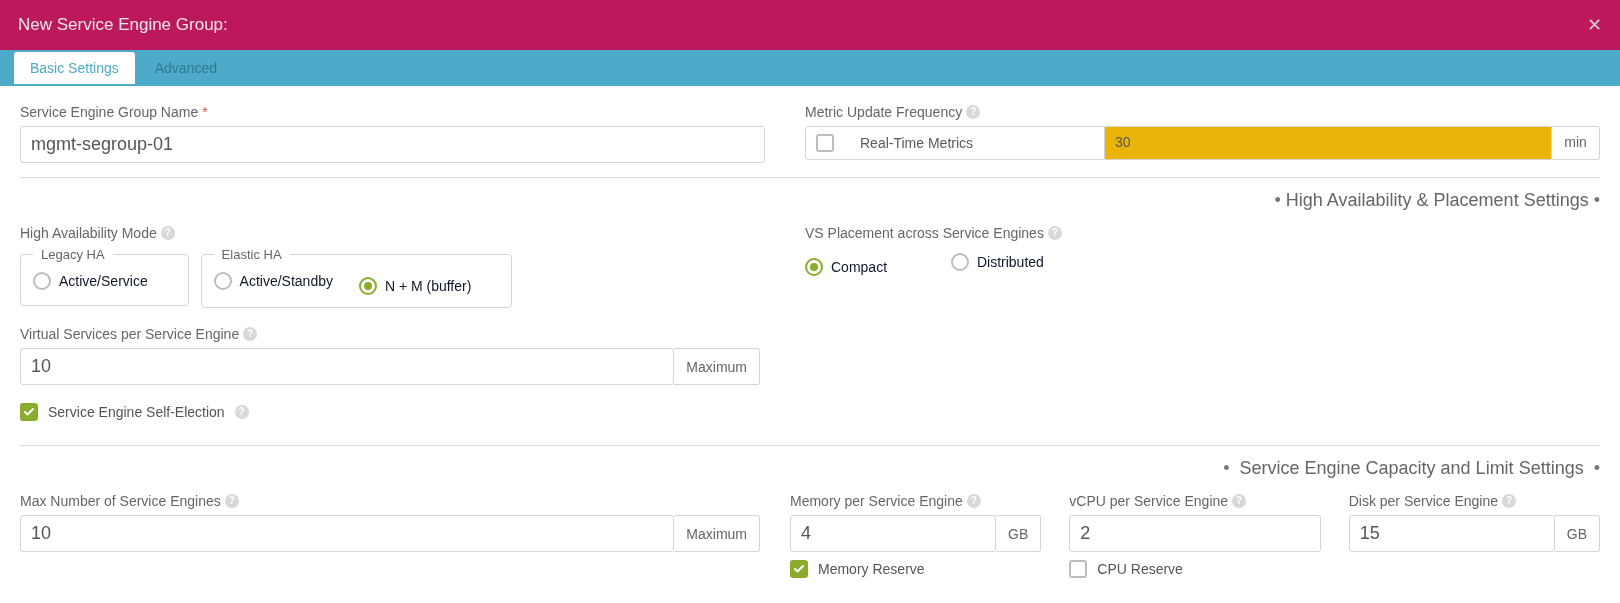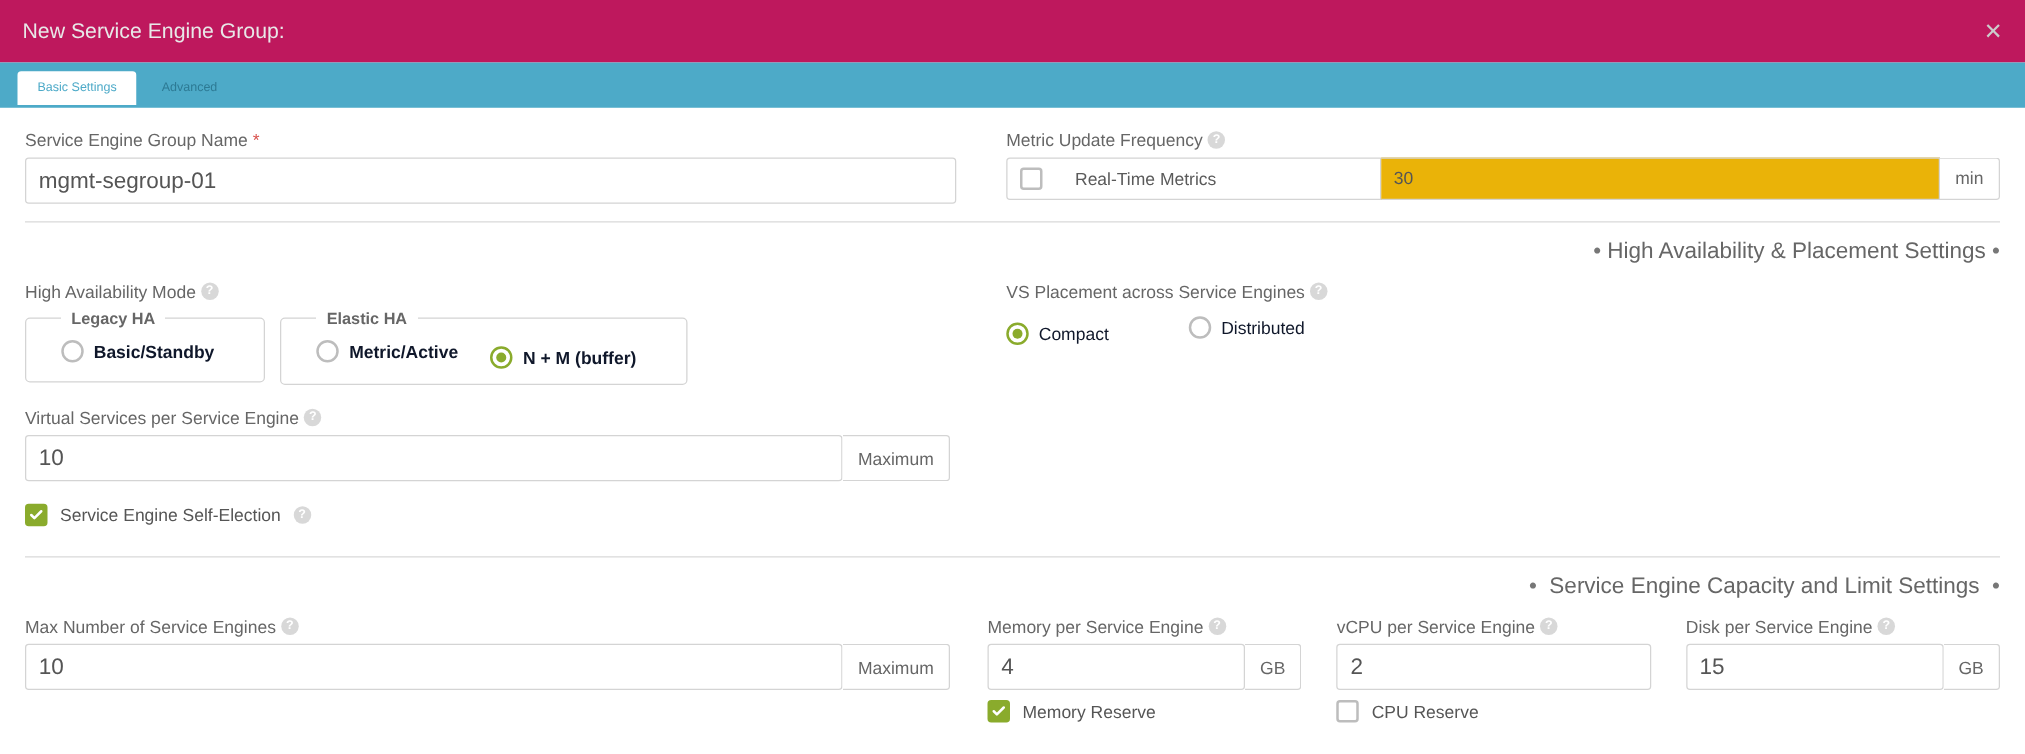--- a/index.html
+++ b/index.html
@@ -1,20 +1,20 @@
 <!DOCTYPE html>
 <html><head>
 <meta charset="utf-8">
 <style>
   * { box-sizing: border-box; margin: 0; padding: 0; font-family: "Segoe UI", Arial, Helvetica, sans-serif; }
   body { background: #fff; color: #5a5a5a; font-size: 14px; width: 1620px; }
   .titlebar { background: #be185d; color: #e8e8e8; padding: 14px 18px; font-size: 17px; display:flex; align-items:center; justify-content:space-between; }
   .close-x { color:#ccc; font-size:18px; cursor:pointer;}
   .tabbar { background: #4daac8; display: flex; align-items: flex-end; padding: 0 14px; height: 36px; border-bottom: 2px solid #4daac8; }
-  .tab { padding: 8px 16px 8px 16px; color: #255b6e; font-size: 10px; cursor:pointer; border-radius:3px 3px 0 0; margin-right:4px; }
+  .tab { padding: 8px 16px 8px 16px; color: #255b6e; font-size: 14px; cursor:pointer; border-radius:3px 3px 0 0; margin-right:4px; }
   .tab.active { background: #fff; color: #4daac8; }
   .tab.inactive { color: #2d7a94; }
   .pane { padding: 18px 20px 24px 20px; }
   .row { display: flex; gap: 40px; }
   .col { flex: 1 1 0; }
   .field-label { color:#666; font-size:14px; margin-bottom:6px; display:flex; align-items:center; gap:4px;}
   .required-star { color:#d9534f; }
   .help-icon{display:inline-block;width:14px;height:14px;border-radius:50%;background:#d8d8d8;color:#fff;font-size:10px;line-height:14px;text-align:center;font-weight:bold;}
   input[type=text].txt, .txt {
     width: 100%; border:1px solid #d4d4d4; border-radius:3px; padding:7px 10px; font-size:18px; color:#555;
@@ -22,21 +22,21 @@
   .input-group{display:flex;}
   .input-group .txt{border-radius:3px 0 0 3px;}
   .input-group .addon{border:1px solid #d4d4d4; border-left:none; background:#fff; padding:7px 12px; border-radius:0 3px 3px 0; color:#666; white-space:nowrap; display:flex;align-items:center;}
   .muf-wrap{display:flex;}
   .rtm-box{flex:0 0 300px; border:1px solid #d4d4d4; border-radius:3px 0 0 3px; padding:7px 10px; display:flex; align-items:center; gap:26px;}
   .freq-box{flex:1; border:1px solid #d4d4d4; border-left:none; background:#eab308; padding:7px 10px; color:#555;}
   .min-box{flex:0 0 48px; border:1px solid #d4d4d4; border-left:none; border-radius:0 3px 3px 0; padding:7px 0; text-align:center; color:#666;}
   hr.sep{border:none;border-top:1px solid #d9d9d9; margin:14px 0 12px 0;}
   .section-title{ text-align:right; color:#666; font-size:18px; margin:6px 0 14px 0;}
   .dot{color:#777;}
-  fieldset.radio-group{border:1px solid #d4d4d4;border-radius:4px; padding:10px 18px 12px 28px; display:inline-block; margin-right:8px;font-weight:bold;}
+  fieldset.radio-group{border:1px solid #d4d4d4;border-radius:4px; padding:10px 18px 12px 12px; display:inline-block; margin-right:8px;}
   fieldset.radio-group legend{padding:0 8px; color:#666; font-size:13px;}
   .radio{display:inline-flex; align-items:center; gap:8px; margin-right:22px; cursor:pointer; color:#0f172a;}
   .ro{width:18px;height:18px;border-radius:50%;border:2px solid #bdbdbd;display:inline-flex;align-items:center;justify-content:center;}
   .ro.sel{border-color:#8aab2c;}
   .ro.sel::after{content:"";width:8px;height:8px;border-radius:50%;background:#8aab2c;}
   .chk{width:18px;height:18px;border:2px solid #bdbdbd;border-radius:3px;display:inline-flex;align-items:center;justify-content:center;vertical-align:middle;}
   .chk.sel{background:#8aab2c;border-color:#8aab2c;}
   .chk.sel svg{stroke:#fff;}
   .chk-row{display:flex;align-items:center;gap:10px;color:#555;}
   .cap-row{display:flex; gap:30px;}
@@ -92,28 +92,28 @@
     <div class="col" style="max-width:745px;">
       <div class="field-label">
         <span>High Availability Mode</span>
         <span class="help-icon">?</span>
       </div>
       <div>
         <fieldset class="radio-group">
           <legend>Legacy HA</legend>
           <span class="radio">
             <span class="ro"></span>
-            <span>Basic/Standby</span>
+            <span>Active/Service</span>
           </span>
         </fieldset>
         <fieldset class="radio-group">
           <legend>Elastic HA</legend>
           <span class="radio">
             <span class="ro"></span>
-            <span>Metric/Active</span>
+            <span>Active/Standby</span>
           </span>
           <span class="radio">
             <span class="ro sel"></span>
             <span>N + M (buffer)</span>
           </span>
         </fieldset>
       </div>
 
       <div style="height:18px;"></div>
       <div class="field-label">

